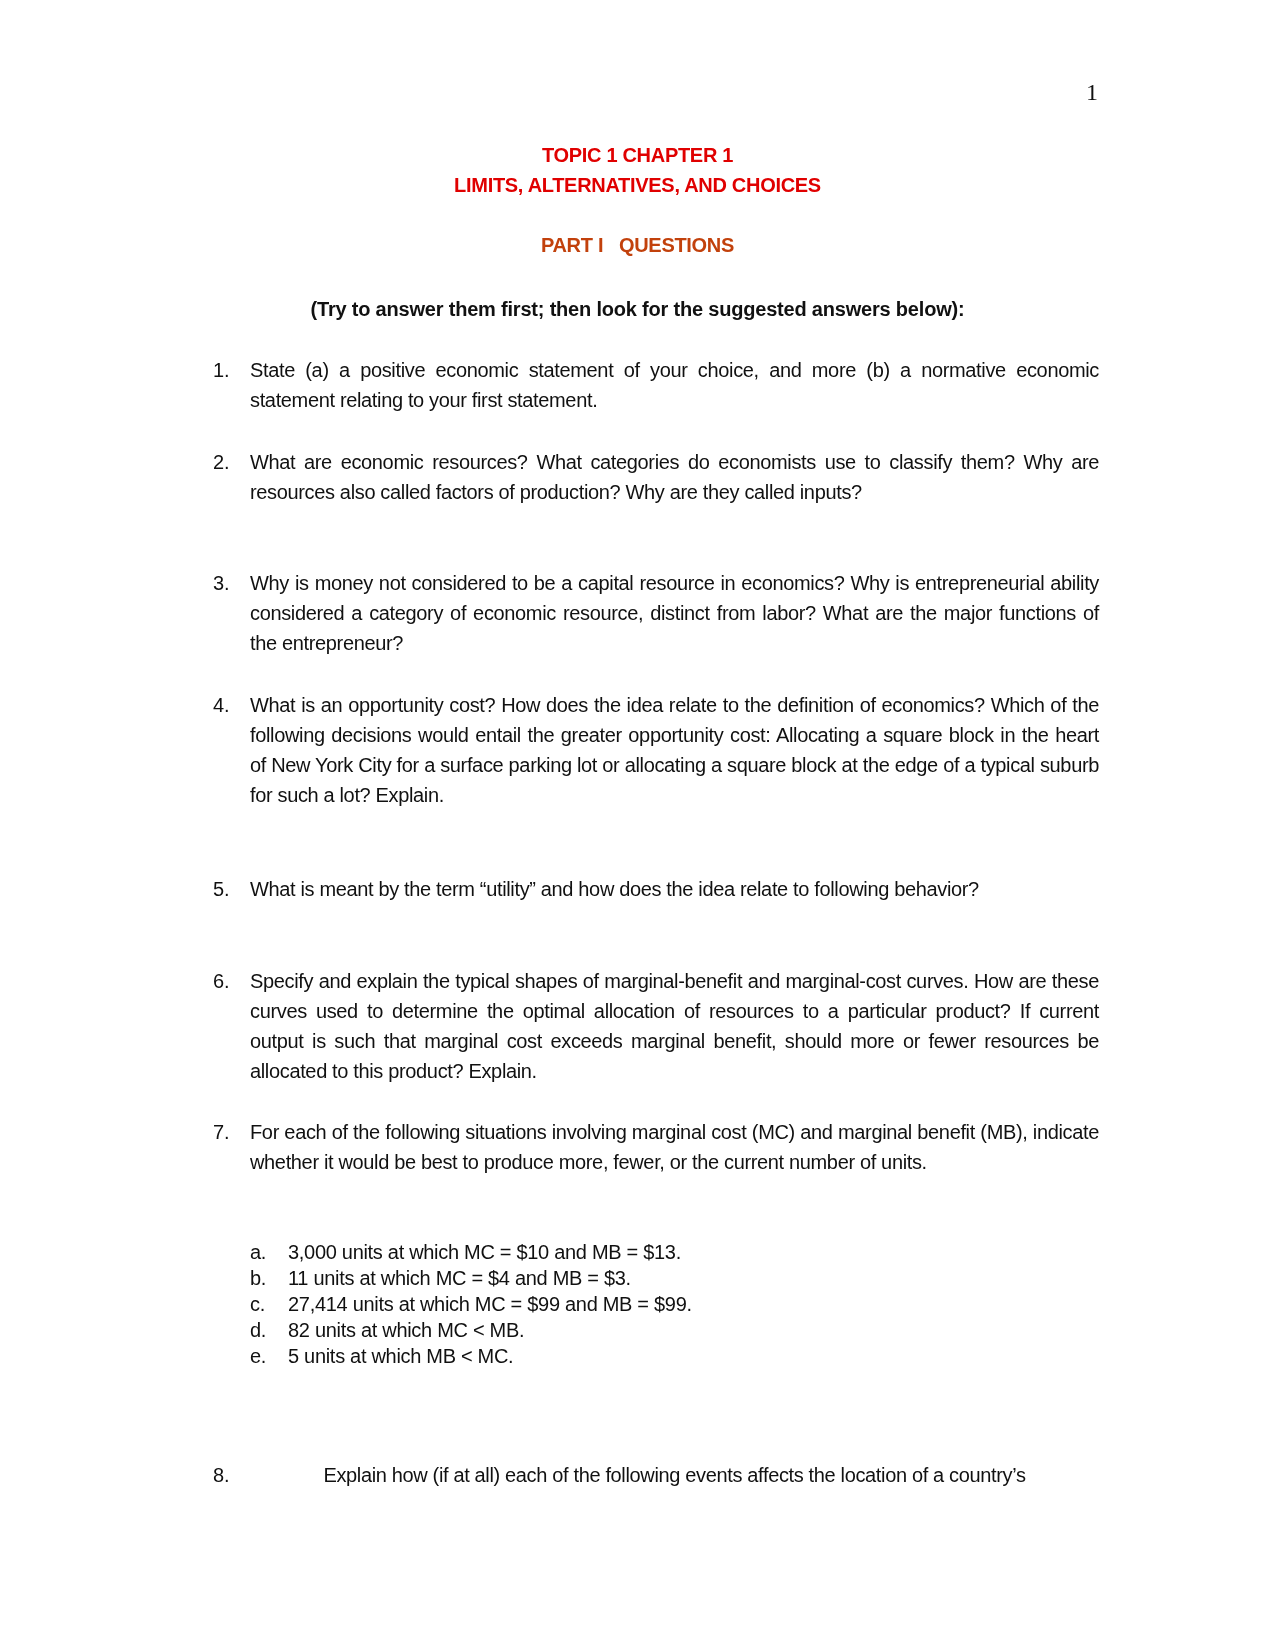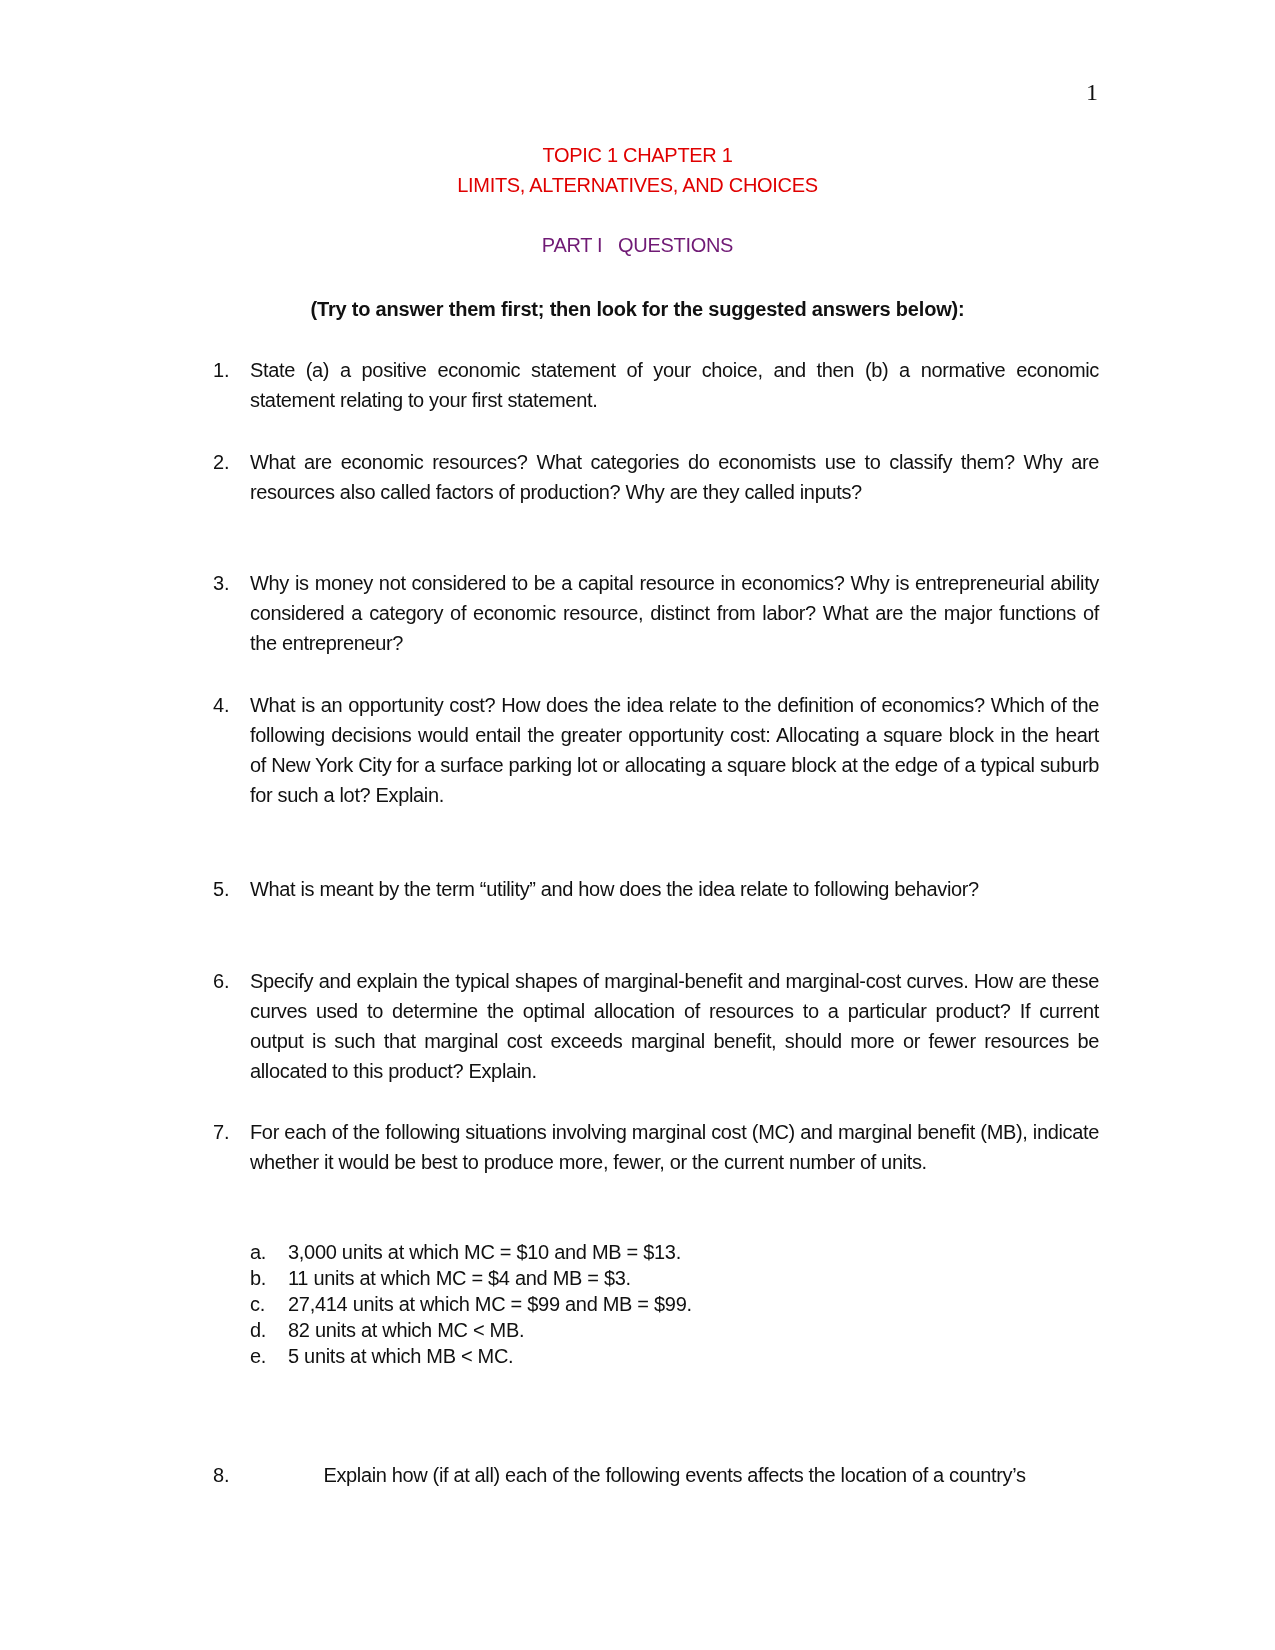--- a/index.html
+++ b/index.html
@@ -8,25 +8,25 @@
     font-family: "Liberation Sans", "DejaVu Sans", sans-serif;
     color: #111111;
   }
   .page-number {
     position: absolute; left: 1086px; top: 77px;
     font-family: "Liberation Serif", "DejaVu Serif", serif;
     font-size: 24px; line-height: 30px;
   }
   .heading {
     position: absolute; left: 0; width: 1275px; text-align: center;
-    font-weight: normal; font-size: 20px; line-height: 30px;
+    font-weight: bold; font-size: 20px; line-height: 30px;
     letter-spacing: -0.3px;
   }
   .red { color: #e00000; }
-  .blue { color: #701a75; }
+  .blue { color: #c2410c; }
   .h1 { top: 140px; }
   .h2 { top: 170px; }
   .h3 { top: 230px; }
   .instruction {
     position: absolute; left: 0; width: 1275px; text-align: center;
     top: 294px; font-weight: bold; font-size: 20px; line-height: 30px;
     padding-left: 0; box-sizing: border-box; letter-spacing: -0.2px;
   }
   .question {
     position: absolute; left: 213px; width: 886px;
@@ -55,21 +55,21 @@
   <div class="page-number">1</div>
 
   <div class="heading red h1">TOPIC 1 CHAPTER 1</div>
   <div class="heading red h2">LIMITS, ALTERNATIVES, AND CHOICES</div>
   <div class="heading blue h3" style="white-space:pre;">PART I   QUESTIONS</div>
 
   <div class="instruction">(Try to answer them first; then look for the suggested answers below):</div>
 
   <div class="question" style="top:355px;">
     <span class="num">1.</span>
-    <div class="text">State (a) a positive economic statement of your choice, and then (b) a normative economic statement relating to your first statement.</div>
+    <div class="text">State (a) a positive economic statement of your choice, and more (b) a normative economic statement relating to your first statement.</div>
   </div>
 
   <div class="question" style="top:447px;">
     <span class="num">2.</span>
     <div class="text">What are economic resources? What categories do economists use to classify them? Why are resources also called factors of production? Why are they called inputs?</div>
   </div>
 
   <div class="question" style="top:568px;">
     <span class="num">3.</span>
     <div class="text">Why is money not considered to be a capital resource in economics? Why is entrepreneurial ability considered a category of economic resource, distinct from labor? What are the major functions of the entrepreneur?</div>

